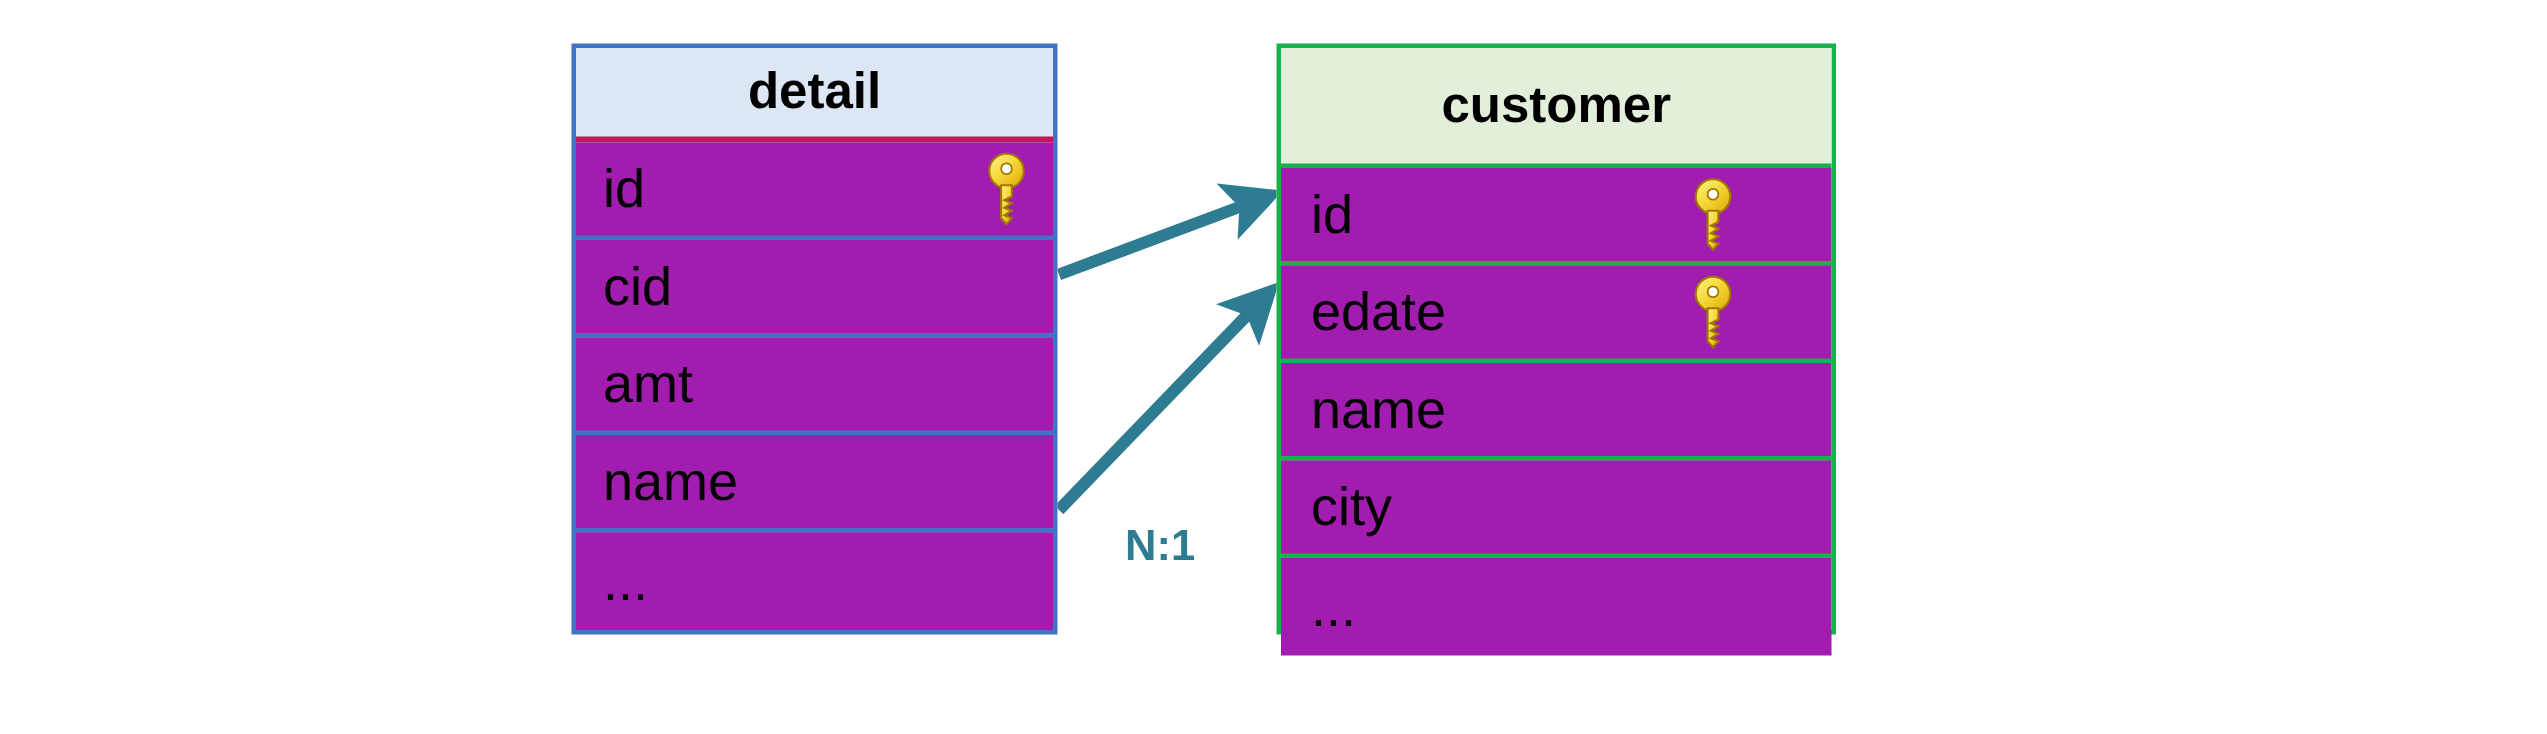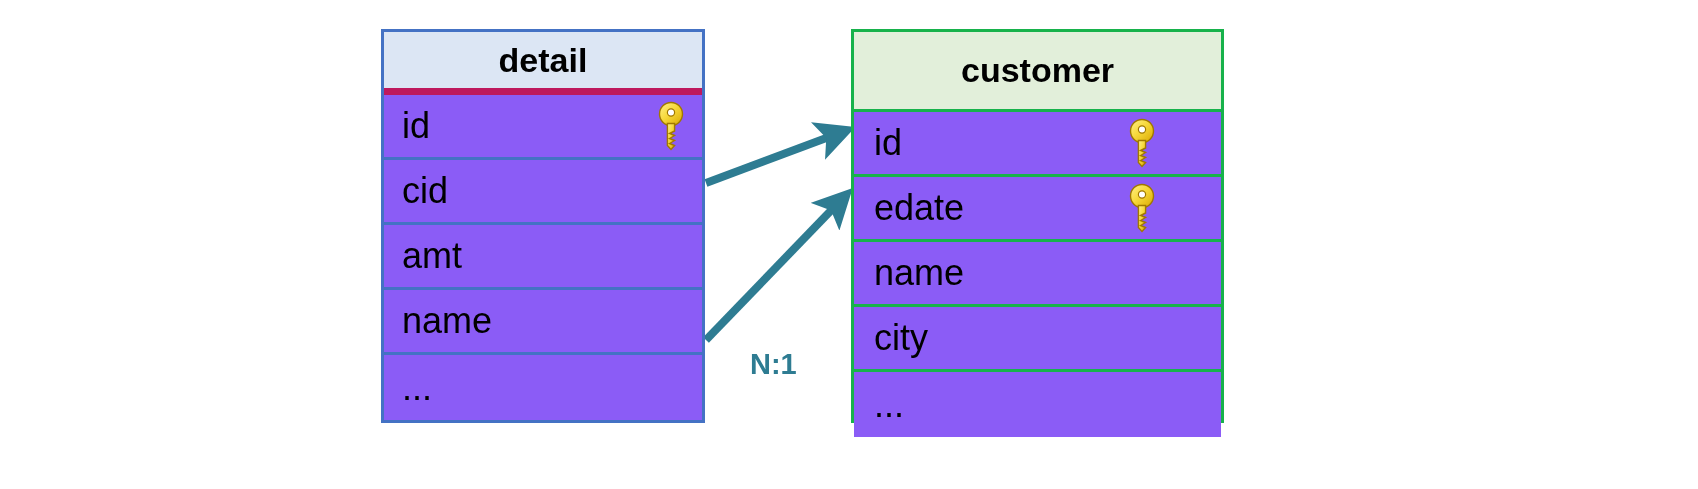--- a/index.html
+++ b/index.html
@@ -32,21 +32,21 @@
     display: flex;
     align-items: center;
     justify-content: center;
   }
   .entity-row {
     box-sizing: border-box;
     display: flex;
     align-items: center;
     position: relative;
     color: #000000;
-    background: #8b5cf6;
+    background: #a21caf;
   }
   .row-label {
     white-space: nowrap;
   }
   .row-key {
     position: absolute;
     display: flex;
     align-items: center;
     justify-content: center;
   }
@@ -55,21 +55,21 @@
   #entity-detail {
     left: 381px;
     top: 29px;
     width: 324px;
     height: 394px;
     border: 3px solid #4472C4;
   }
   #entity-detail .entity-header {
     height: 63px;
     background: #DCE6F4;
-    border-bottom: 7px solid #be185d;
+    border-bottom: 4px solid #be185d;
     font-size: 34px;
   }
   #entity-detail .entity-row {
     height: 65px;
     border-bottom: 3px solid #4472C4;
     padding-left: 18px;
     font-size: 36px;
   }
   #entity-detail .entity-row.last {
     border-bottom: none;

